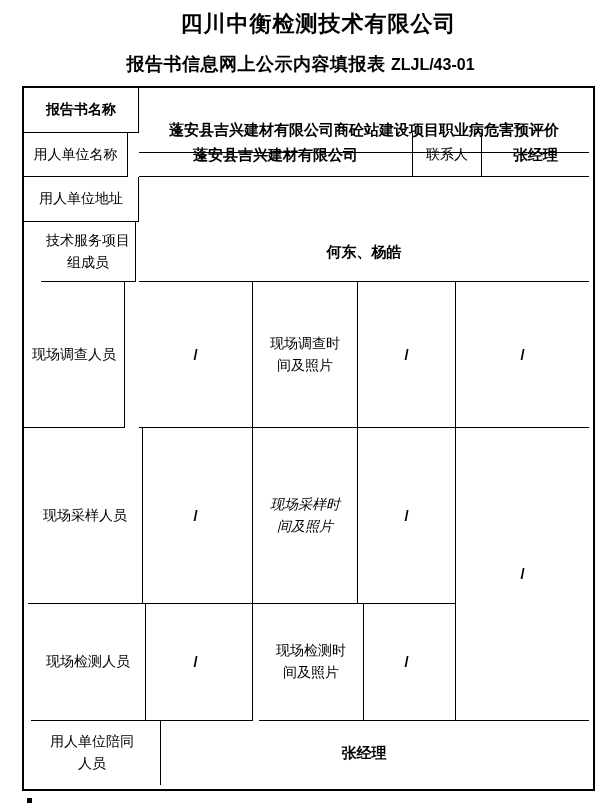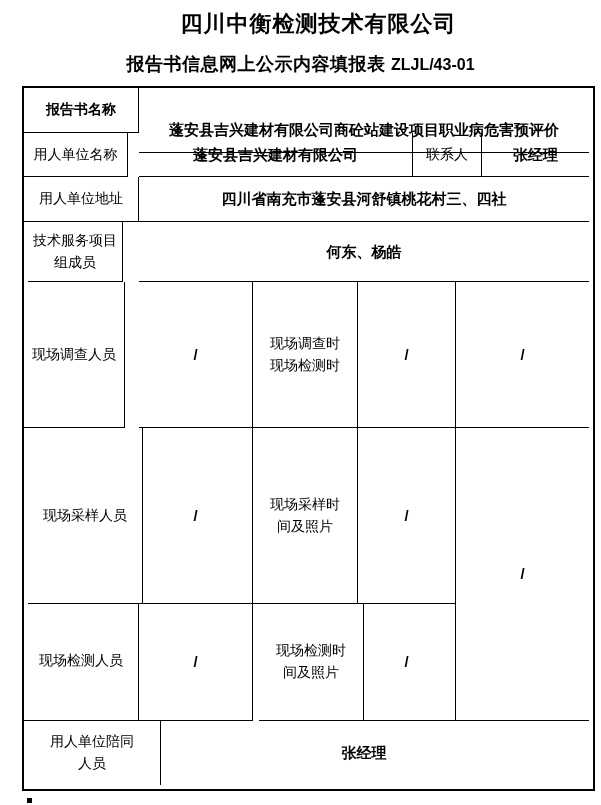--- a/index.html
+++ b/index.html
@@ -85,42 +85,41 @@
 
     <div class="cell" style="left:0;top:0;width:115px;height:45px;font-weight:bold;">报告书名称</div>
     <div class="cell bold no-r" style="left:115px;top:0;width:450px;height:45px;margin-top:20px;">蓬安县吉兴建材有限公司商砼站建设项目职业病危害预评价</div>
 
     <div class="cell" style="left:0;top:45px;width:104px;height:44px;">用人单位名称</div>
     <div class="cell bold" style="left:115px;top:45px;width:274px;height:44px;">蓬安县吉兴建材有限公司</div>
     <div class="cell" style="left:389px;top:45px;width:69px;height:44px;text-align:center;">联系人</div>
     <div class="cell bold no-r" style="left:458px;top:45px;width:107px;height:44px;">张经理</div>
 
     <div class="cell" style="left:0;top:89px;width:115px;height:45px;">用人单位地址</div>
-    <div class="cell bold no-r" style="left:115px;top:89px;width:450px;height:45px;">四川省南充市蓬安县河舒镇桃花村三、四社</div>
 
-    <div class="cell" style="left:4px;top:134px;width:95px;height:60px;">技术服务项目
+    <div class="cell" style="left:17px;top:134px;width:95px;height:60px;">技术服务项目
 组成员</div>
     <div class="cell bold no-r" style="left:115px;top:134px;width:450px;height:60px;">何东、杨皓</div>
 
     <div class="cell" style="left:0;top:194px;width:101px;height:146px;">现场调查人员</div>
     <div class="cell slash" style="left:115px;top:194px;width:114px;height:146px;">/</div>
     <div class="cell" style="left:229px;top:194px;width:105px;height:146px;">现场调查时
-现场检测时</div>
+间及照片</div>
     <div class="cell slash" style="left:334px;top:194px;width:98px;height:146px;">/</div>
     <div class="cell slash no-r" style="left:432px;top:194px;width:133px;height:146px;">/</div>
 
     <div class="cell" style="left:4px;top:340px;width:115px;height:176px;">现场采样人员</div>
     <div class="cell slash" style="left:115px;top:340px;width:114px;height:176px;">/</div>
-    <div class="cell" style="left:229px;top:340px;width:105px;height:176px;">现场采样时
+    <div class="cell" style="left:229px;top:340px;width:105px;height:176px;font-style:italic;">现场采样时
 间及照片</div>
     <div class="cell slash" style="left:334px;top:340px;width:98px;height:176px;">/</div>
 
     <div class="cell slash no-r" style="left:432px;top:340px;width:133px;height:293px;">/</div>
 
-    <div class="cell" style="left:0;top:516px;width:115px;height:117px;font-family:Liberation Mono, monospace;">现场检测人员</div>
+    <div class="cell" style="left:7px;top:516px;width:115px;height:117px;">现场检测人员</div>
     <div class="cell slash" style="left:115px;top:516px;width:114px;height:117px;">/</div>
     <div class="cell" style="left:235px;top:516px;width:105px;height:117px;">现场检测时
 间及照片</div>
     <div class="cell slash" style="left:334px;top:516px;width:98px;height:117px;">/</div>
 
     <div class="cell no-b" style="left:0;top:633px;width:137px;height:64px;">用人单位陪同
 人员</div>
     <div class="cell bold no-r no-b" style="left:115px;top:633px;width:450px;height:64px;">张经理</div>
 
   </div>

